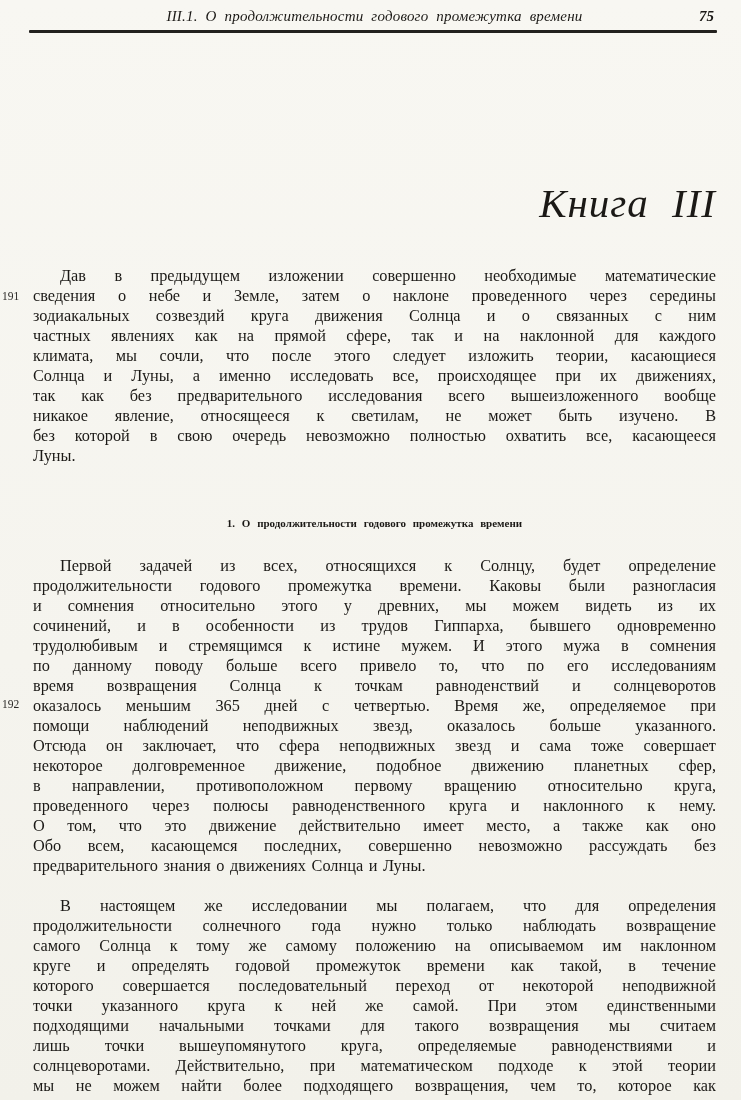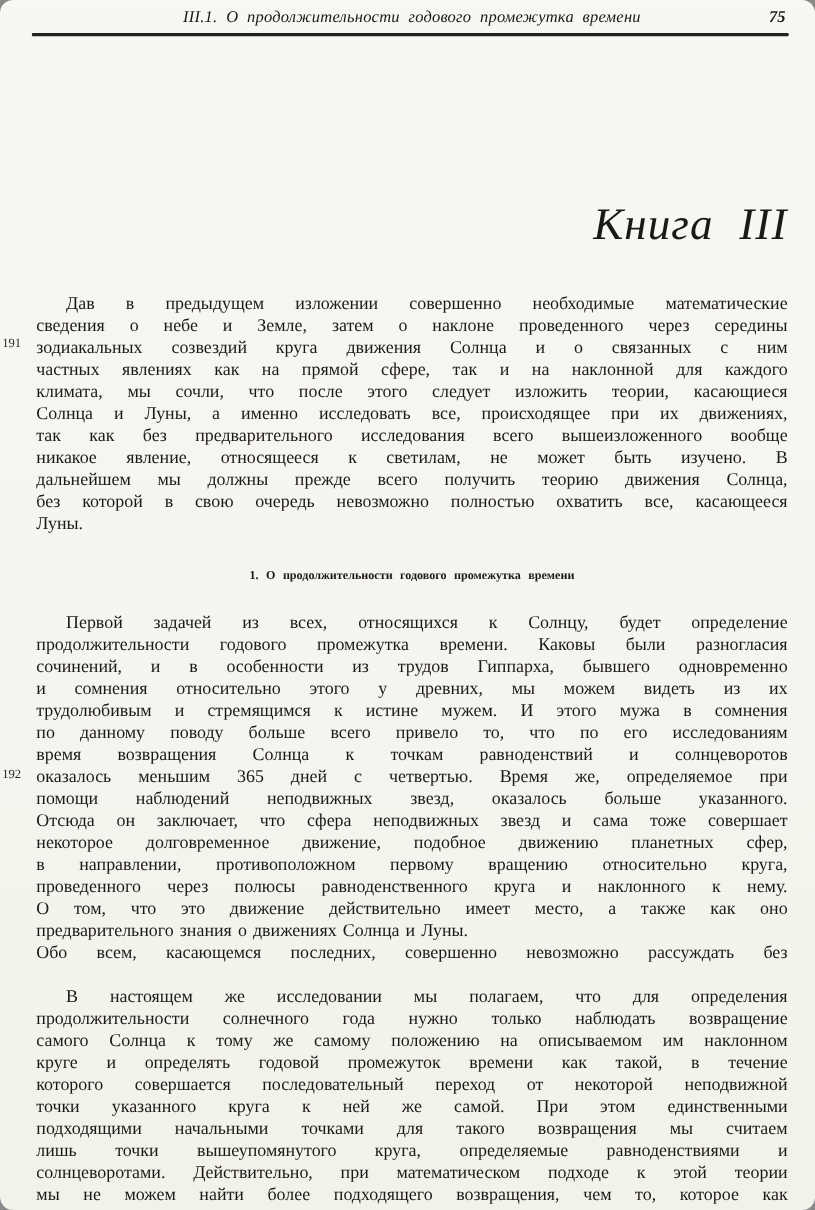--- a/index.html
+++ b/index.html
@@ -5,21 +5,20 @@
   html, body { margin: 0; padding: 0; background: #8a8a8a; }
   .page {
     position: relative;
     width: 741px;
     height: 1100px;
     margin: 0 auto;
     background: linear-gradient(180deg, #f8f7f2 0%, #f5f4ee 60%, #f2f1ea 100%);
     font-family: "Liberation Serif", "DejaVu Serif", serif;
     color: #1b1916;
     overflow: hidden;
-    border-radius: 12px;
   }
   .running-header {
     position: absolute;
     top: 7px; left: 33px; width: 683px;
     font-style: italic;
     font-size: 15px;
     line-height: 18px;
   }
   .running-title {
     text-align: center;
@@ -75,21 +74,21 @@
   }
   .line:first-child { text-indent: 27px; }
   .line.last { text-align-last: left; }
   .margin-number {
     position: absolute;
     left: 2px; width: 27px;
     text-align: left;
     font-size: 11.5px;
     color: #2a2826;
   }
-  .margin-number.n191 { top: 306px; }
+  .margin-number.n191 { top: 290px; }
   .margin-number.n192 { top: 698px; }
 </style>
 </head>
 <body>
 
 <div class="page">
 
   <div class="running-header">
     <div class="running-title">III.1. О продолжительности годового промежутка времени</div>
     <div class="page-number">75</div>
@@ -105,44 +104,43 @@
 
   <div class="para para-1">
       <div class="line">Дав в предыдущем изложении совершенно необходимые математические</div>
       <div class="line">сведения о небе и Земле, затем о наклоне проведенного через середины</div>
       <div class="line">зодиакальных созвездий круга движения Солнца и о связанных с ним</div>
       <div class="line">частных явлениях как на прямой сфере, так и на наклонной для каждого</div>
       <div class="line">климата, мы сочли, что после этого следует изложить теории, касающиеся</div>
       <div class="line">Солнца и Луны, а именно исследовать все, происходящее при их движениях,</div>
       <div class="line">так как без предварительного исследования всего вышеизложенного вообще</div>
       <div class="line">никакое явление, относящееся к светилам, не может быть изучено. В</div>
-      <div class="line">дальнейшем мы должны прежде всего получить теорию движения Солнца,</div>
       <div class="line">без которой в свою очередь невозможно полностью охватить все, касающееся</div>
       <div class="line last">Луны.</div>
     </div>
 
   <div class="section-heading">1. О продолжительности годового промежутка времени</div>
 
   <div class="para para-2">
       <div class="line">Первой задачей из всех, относящихся к Солнцу, будет определение</div>
       <div class="line">продолжительности годового промежутка времени. Каковы были разногласия</div>
+      <div class="line">и сомнения относительно этого у древних, мы можем видеть из их</div>
       <div class="line">сочинений, и в особенности из трудов Гиппарха, бывшего одновременно</div>
-      <div class="line">и сомнения относительно этого у древних, мы можем видеть из их</div>
       <div class="line">трудолюбивым и стремящимся к истине мужем. И этого мужа в сомнения</div>
       <div class="line">по данному поводу больше всего привело то, что по его исследованиям</div>
       <div class="line">время возвращения Солнца к точкам равноденствий и солнцеворотов</div>
       <div class="line">оказалось меньшим 365 дней с четвертью. Время же, определяемое при</div>
       <div class="line">помощи наблюдений неподвижных звезд, оказалось больше указанного.</div>
       <div class="line">Отсюда он заключает, что сфера неподвижных звезд и сама тоже совершает</div>
       <div class="line">некоторое долговременное движение, подобное движению планетных сфер,</div>
       <div class="line">в направлении, противоположном первому вращению относительно круга,</div>
       <div class="line">проведенного через полюсы равноденственного круга и наклонного к нему.</div>
       <div class="line">О том, что это движение действительно имеет место, а также как оно</div>
+      <div class="line">Обо всем, касающемся последних, совершенно невозможно рассуждать без</div>
       <div class="line last">предварительного знания о движениях Солнца и Луны.</div>
-      <div class="line">Обо всем, касающемся последних, совершенно невозможно рассуждать без</div>
     </div>
 
   <div class="para para-3">
       <div class="line">В настоящем же исследовании мы полагаем, что для определения</div>
       <div class="line">продолжительности солнечного года нужно только наблюдать возвращение</div>
       <div class="line">самого Солнца к тому же самому положению на описываемом им наклонном</div>
       <div class="line">круге и определять годовой промежуток времени как такой, в течение</div>
       <div class="line">которого совершается последовательный переход от некоторой неподвижной</div>
       <div class="line">точки указанного круга к ней же самой. При этом единственными</div>
       <div class="line">подходящими начальными точками для такого возвращения мы считаем</div>

